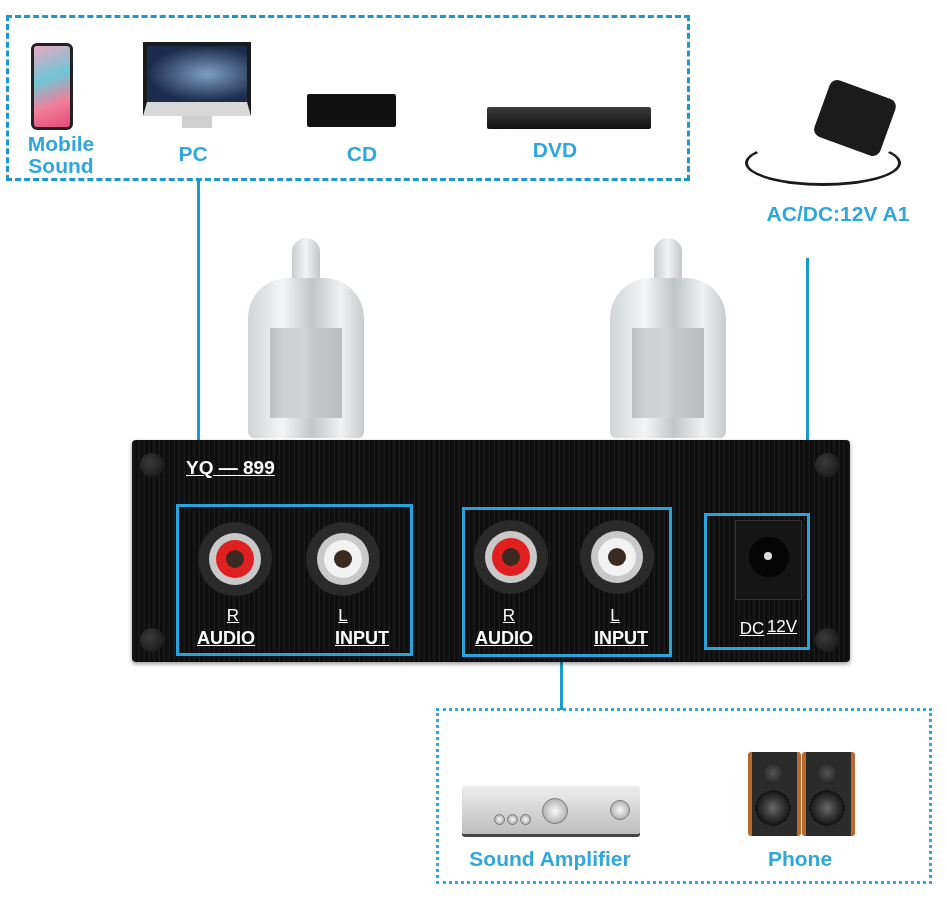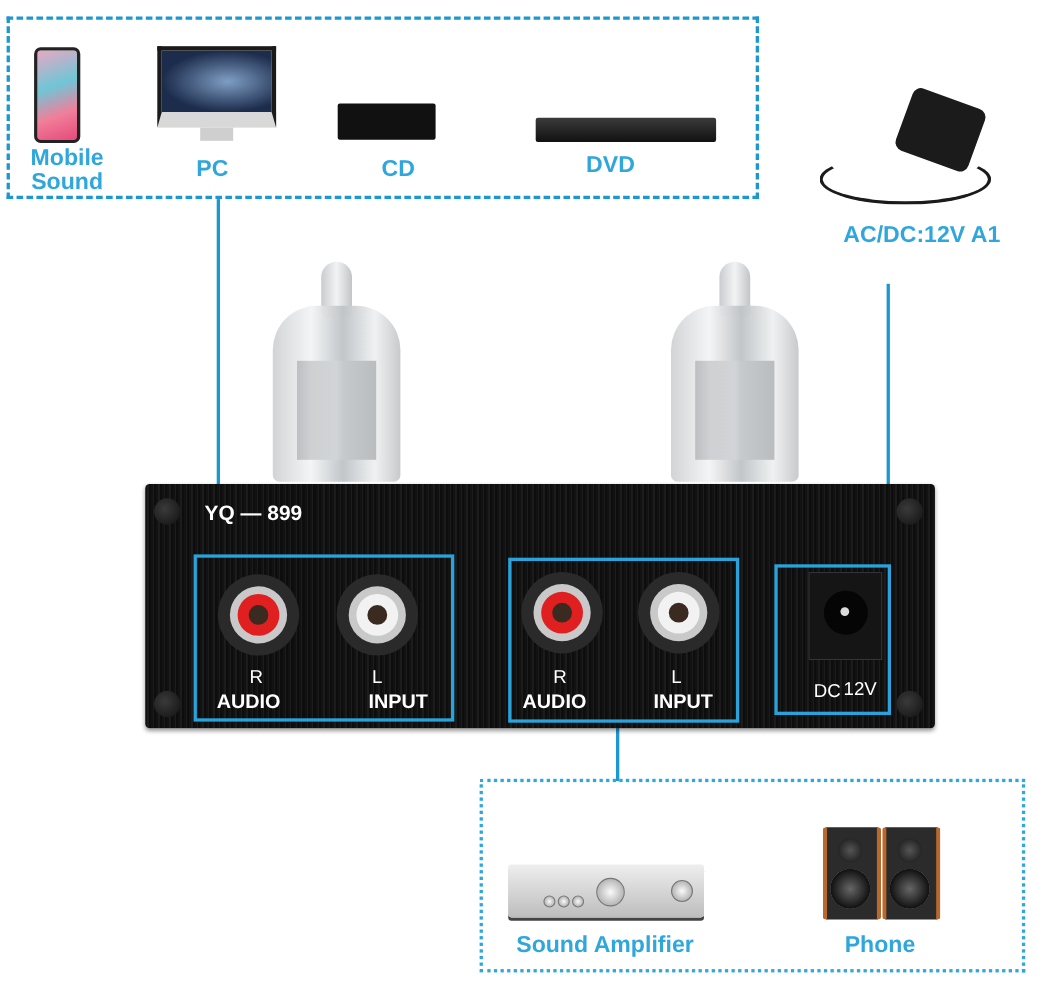--- a/index.html
+++ b/index.html
@@ -14,21 +14,21 @@
   
   #chassis{left:132px;top:440px;width:718px;height:222px;background:
      repeating-linear-gradient(90deg,#121212 0 2px,#1c1c1c 2px 3px,#0d0d0d 3px 5px);
      border-radius:4px;box-shadow:0 2px 4px rgba(0,0,0,.4);}
   .screw{width:24px;height:24px;border-radius:50%;background:radial-gradient(circle at 40% 40%,#3a3a3a,#111);position:absolute;}
   .panel{position:absolute;border:3px solid #29a3dc;box-sizing:border-box;}
   .rca{position:absolute;width:74px;height:74px;border-radius:50%;background:radial-gradient(circle,#111 0 30%,#2a2a2a 31% 100%);}
   .rca .ring{position:absolute;left:11px;top:11px;width:52px;height:52px;border-radius:50%;background:#c9c9c9;}
   .rca .inner{position:absolute;left:7px;top:7px;width:38px;height:38px;border-radius:50%;}
   .rca .hole{position:absolute;left:10px;top:10px;width:18px;height:18px;border-radius:50%;background:#3a2a20;}
-  .wtxt{color:#fff;position:absolute;text-align:center;font-size:17px;}
+  .wtxt{color:#fff;position:absolute;text-align:center;font-size:17px;text-decoration:underline;}
   .wbold{font-weight:bold;font-size:18px;}
   
   .tube{position:absolute;width:116px;height:200px;}
   .tube .glass{position:absolute;left:0;top:40px;width:116px;height:160px;border-radius:40px 40px 6px 6px;
      background:linear-gradient(90deg,#cfd2d4,#f3f4f5 30%,#bfc3c6 55%,#eef0f1 80%,#c5c8ca);opacity:.95;}
   .tube .tip{position:absolute;left:44px;top:0;width:28px;height:50px;border-radius:14px 14px 4px 4px;background:linear-gradient(90deg,#c9cccf,#f2f3f4,#c2c5c8);}
   .tube .mid{position:absolute;left:22px;top:90px;width:72px;height:90px;background:linear-gradient(90deg,#9a9ea2,#d6d8da,#8d9195);opacity:.55;}
   
   .phone{left:31px;top:43px;width:42px;height:87px;border-radius:6px;background:linear-gradient(160deg,#e9a7c4,#6fc6d6 40%,#f07f9a 70%,#e64a7a);border:3px solid #222;box-sizing:border-box;}
   .monitor{left:143px;top:42px;width:108px;height:74px;background:radial-gradient(ellipse at 60% 50%,#7f9ec4,#1c2c4c 70%);border:4px solid #1a1a1a;box-sizing:border-box;border-bottom:14px solid #d8d8d8;}

